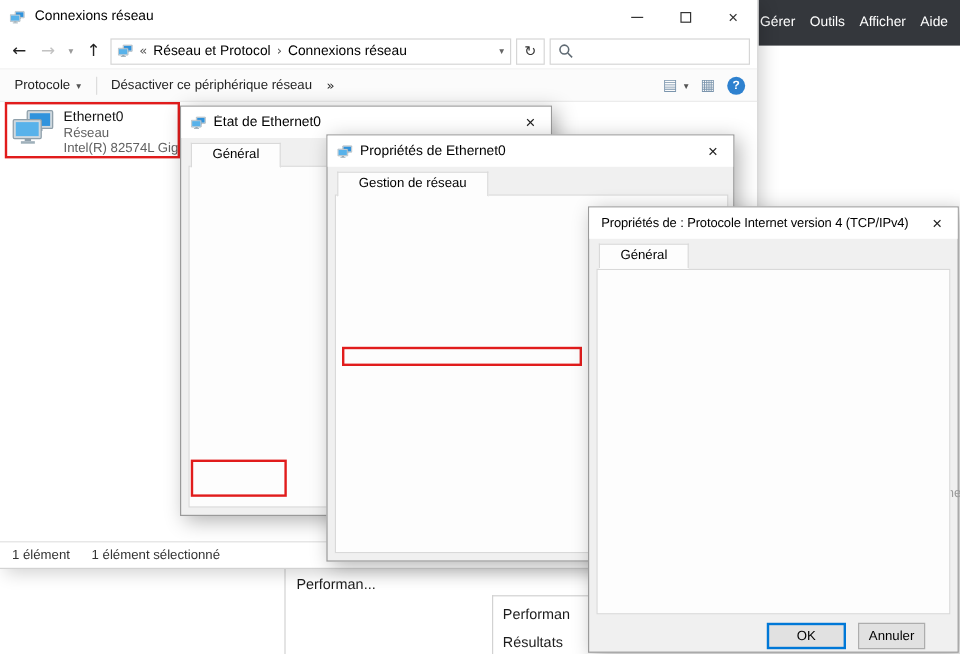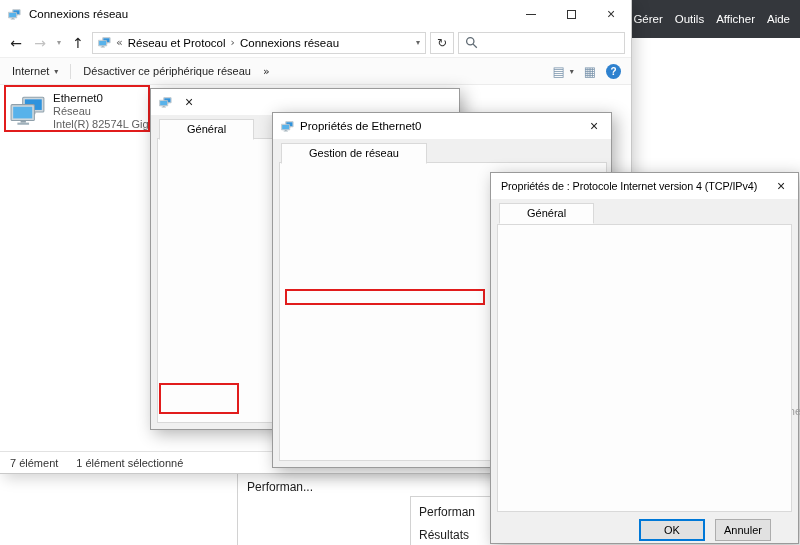--- a/index.html
+++ b/index.html
@@ -39,34 +39,34 @@
   .searchbox .ph { flex:1; white-space:nowrap; overflow:hidden; }
   .ex-toolbar { height:27px; display:flex; align-items:center; gap:12px; padding:0 12px; font-size:11px; color:#1f1f1f;
                 background:#fbfbfb; border-bottom:1px solid #ececec; position:relative; }
   .tb-item { display:flex; align-items:center; gap:5px; white-space:nowrap; }
   .tb-caret { font-size:8px; color:#555; }
   .tb-div { width:1px; height:15px; background:#ddd; }
   .tb-right { position:absolute; right:10px; top:0; height:100%; display:flex; align-items:center; gap:10px; }
   .vicon { font-size:13px; color:#7b95ad; }
   .help { width:15px; height:15px; border-radius:50%; background:#2e81cf; color:#fff; font-size:10px; font-weight:bold; display:flex; align-items:center; justify-content:center; }
   .ex-content { position:absolute; left:0; top:85px; right:0; bottom:22px; background:#fff; }
-  .eth-item { position:absolute; left:10px; top:6px; display:flex; gap:7px; align-items:center; }
+  .eth-item { position:absolute; left:10px; top:6px; display:flex; gap:7px; align-items:flex-start; }
   .eth-texts .n { font-size:11.5px; color:#111; line-height:14px; }
   .eth-texts .s { font-size:11px; color:#616161; line-height:13px; white-space:nowrap; }
   .redbox { position:absolute; border:2px solid #e11c1c; pointer-events:none; z-index:60; }
   .ex-status { position:absolute; left:0; right:0; bottom:0; height:22px; border-top:1px solid #e2e2e2; display:flex; align-items:center; gap:18px; padding:0 10px; font-size:11px; color:#333; background:#fff; }
   .st-right { margin-left:auto; display:flex; gap:5px; color:#9aa7b5; font-size:12px; }
 
   
   .dialog { position:absolute; background:#f0f0f0; border:1px solid #9a9a9a; box-shadow:4px 4px 16px rgba(0,0,0,.30); }
   .dtitle { height:26px; background:#fff; display:flex; align-items:center; padding-left:8px; }
   .dtitle .t { font-size:11.5px; margin-left:6px; white-space:nowrap; overflow:hidden; flex:1; }
   .dtitle .t.small-title { font-size:10.8px; letter-spacing:-0.1px; }
   .dclose { width:34px; height:100%; display:flex; align-items:center; justify-content:center; font-size:14px; color:#222; flex:none; }
-  .tab { position:absolute; background:#fdfdfd; border:1px solid #d9d9d9; border-bottom:1px solid #fdfdfd; padding:3px 27px 4px; font-size:11px; z-index:2; white-space:nowrap; }
+  .tab { position:absolute; background:#fdfdfd; border:1px solid #d9d9d9; border-bottom:1px solid #fdfdfd; padding:3px 17px 4px; font-size:11px; z-index:2; white-space:nowrap; }
   .panel { position:absolute; background:#fdfdfd; border:1px solid #d9d9d9; z-index:1; }
   .group { position:absolute; border:1px solid #d9d9d9; }
   .glabel { position:absolute; top:-7px; left:9px; background:#fdfdfd; padding:0 3px; font-size:11px; white-space:nowrap; }
   .lbl { position:absolute; font-size:11px; white-space:nowrap; }
   .btn { position:absolute; background:#e1e1e1; border:1px solid #adadad; font-size:11px; color:#000; display:flex; align-items:center; justify-content:center; white-space:nowrap; }
   .btn.dis { color:#9b9b9b; }
   .btn.def { border:2px solid #0078d7; }
   .icon13 { width:13px; height:13px; flex:none; }
   .ic-nic { position:absolute; width:14px; height:11px; background:#6aa84f; border:1px solid #45752f; }
   .ic-nic::after { content:""; position:absolute; right:-4px; top:2px; width:3px; height:5px; background:#c9a227; }
@@ -170,21 +170,21 @@
       <span class="refreshbtn g">↻</span>
       <span class="searchbox">
         <svg width="13" height="13">
             <use href="#sym-mag"></use>
           </svg>
       </span>
     </div>
 
     <div class="ex-toolbar">
       <span class="tb-item">
-        <span>Internet</span>
+        <span>Protocole</span>
         <span class="tb-caret g">▾</span>
       </span>
       <span class="tb-div"></span>
       <span class="tb-item">Désactiver ce périphérique réseau</span>
       <span class="tb-item g">»</span>
       <span class="tb-right">
         <span class="tb-item">
           <span class="vicon g">▤</span>
           <span class="tb-caret g">▾</span>
         </span>
@@ -201,34 +201,35 @@
         <span class="eth-texts">
           <div class="n">Ethernet0</div>
           <div class="s">Réseau</div>
           <div class="s">Intel(R) 82574L Gigab...</div>
         </span>
       </div>
       <div class="redbox" style="left:4px;top:0;width:146px;height:47px"></div>
     </div>
 
     <div class="ex-status">
-      <span>7 élément</span>
+      <span>1 élément</span>
       <span>1 élément sélectionné</span>
       <span class="st-right">
         <span class="g">▤</span>
         <span class="g">▦</span>
       </span>
     </div>
   </div>
 
   <div class="dialog" style="left:150px;top:88px;width:310px;height:342px;z-index:20">
     <div class="dtitle">
       <svg class="icon13">
           <use href="#sym-net"></use>
         </svg>
+      <span class="t">État de Ethernet0</span>
       <span class="dclose">×</span>
     </div>
     <div class="tab" style="left:8px;top:30px">Général</div>
     <div class="panel" style="left:6px;top:49px;width:297px;height:285px"></div>
     <div class="group" style="left:12px;top:66px;width:282px;height:130px">
       <span class="glabel">Connexion</span>
     </div>
     <div class="lbl" style="left:22px;top:80px">Connectivité IPv4 :</div>
     <div class="lbl" style="left:22px;top:98px">Connectivité IPv6 :</div>
     <div class="lbl" style="left:22px;top:116px">État du média :</div>

